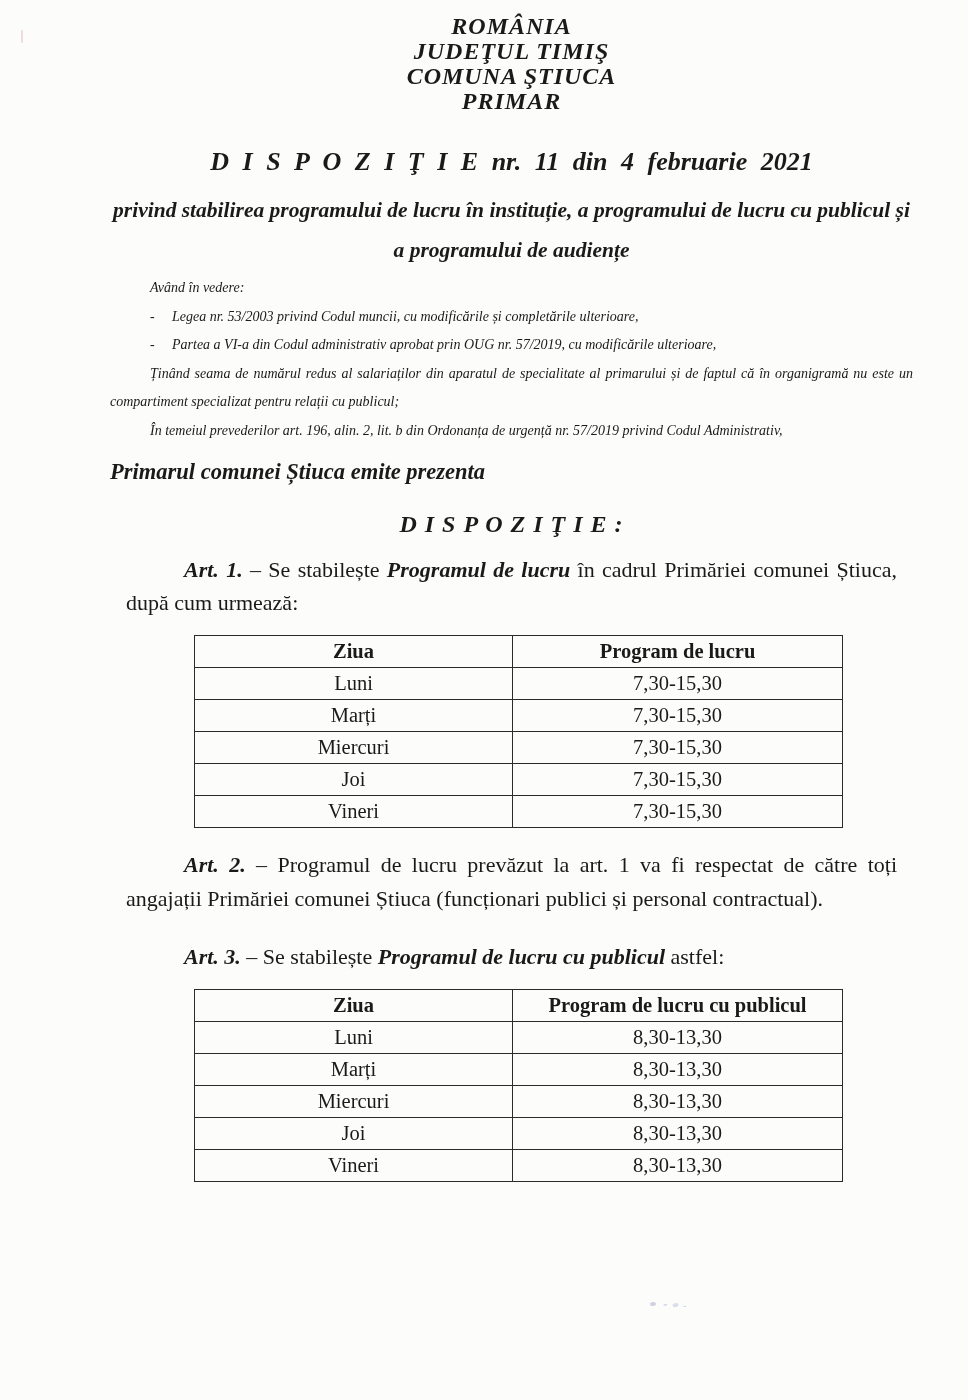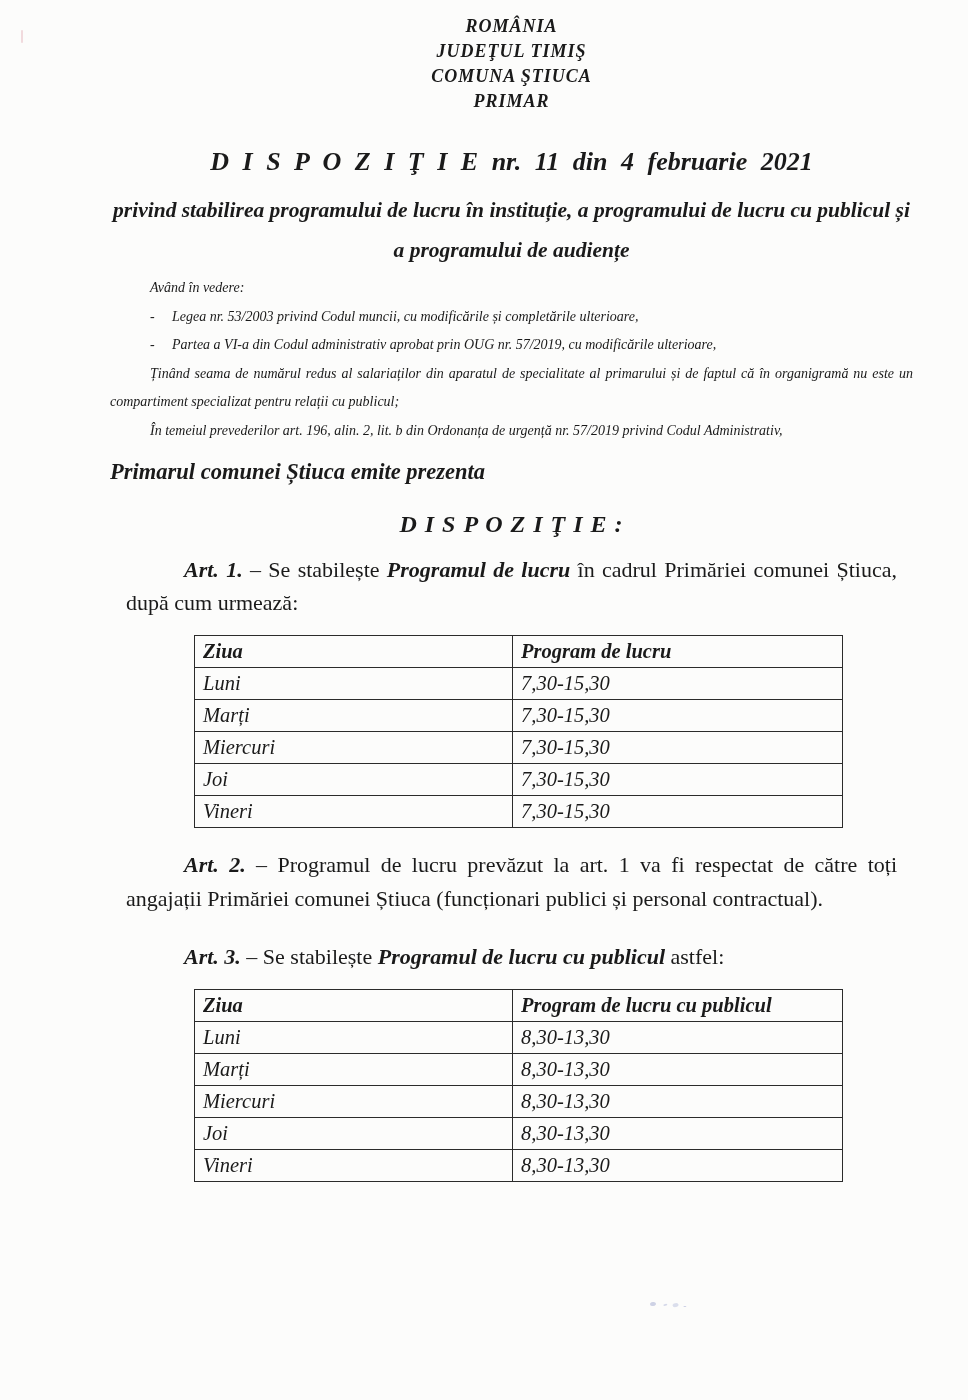--- a/index.html
+++ b/index.html
@@ -11,21 +11,21 @@
     background:#fcfcfb;
     color:#1a1a1a;
     font-family:"Liberation Serif","DejaVu Serif",serif;
     padding:14px 55px 0 110px;
     overflow:hidden;
   }
   
   .letterhead{
     text-align:center;
     font-weight:bold;font-style:italic;
-    font-size:18px;line-height:25px;
+    font-size:24px;line-height:25px;
     letter-spacing:1px;
   }
   
   .doc-title{
     margin-top:32px;
     text-align:center;
     font-weight:bold;font-style:italic;
     font-size:26px;line-height:32px;
     word-spacing:7px;
     white-space:nowrap;
@@ -75,24 +75,23 @@
     border-collapse:collapse;
     margin:3px 0 0 84px;
     width:648px;
     table-layout:fixed;
   }
   table.schedule col.c1{width:318px;}
   table.schedule col.c2{width:330px;}
   table.schedule th,table.schedule td{
     border:1.6px solid #2b2b2b;
     height:31px;
-    text-align:left;
+    text-align:center;
     vertical-align:middle;
     padding:0 8px;
-    font-style:italic;
   }
   table.schedule th{font-size:20.5px;font-weight:bold;}
   table.schedule td{font-size:20.5px;font-weight:normal;margin-left:28px;}
   
   .smudge{
     position:absolute;left:650px;top:1302px;
     width:6px;height:4px;border-radius:50%;
     background:#98a1cb;opacity:.45;
     transform:rotate(-10deg);
     box-shadow:12px 3px 0 -1px #a6aed4, 22px 5px 0 0 #b3bada, 31px 8px 0 -1.5px #8d97c8;

